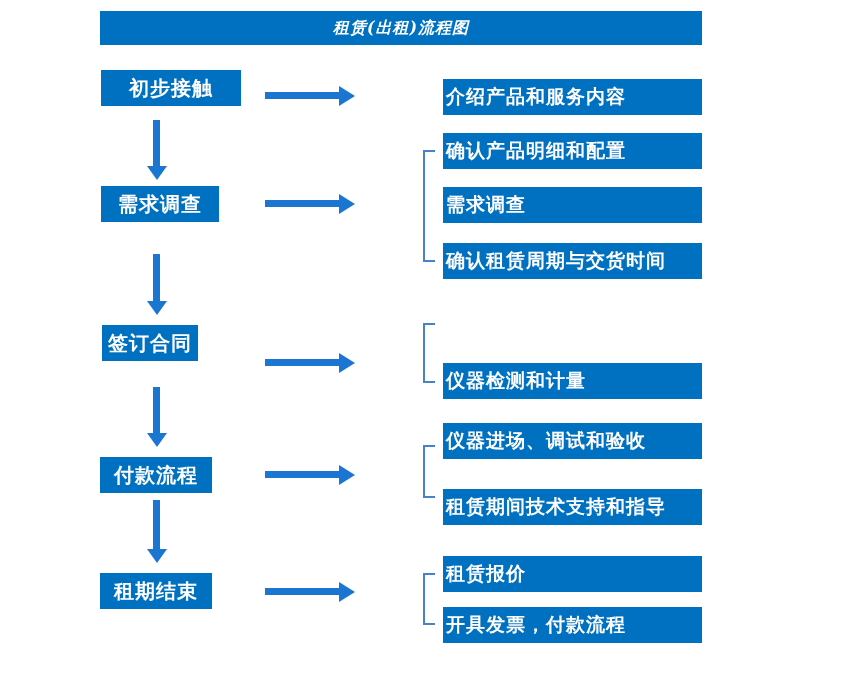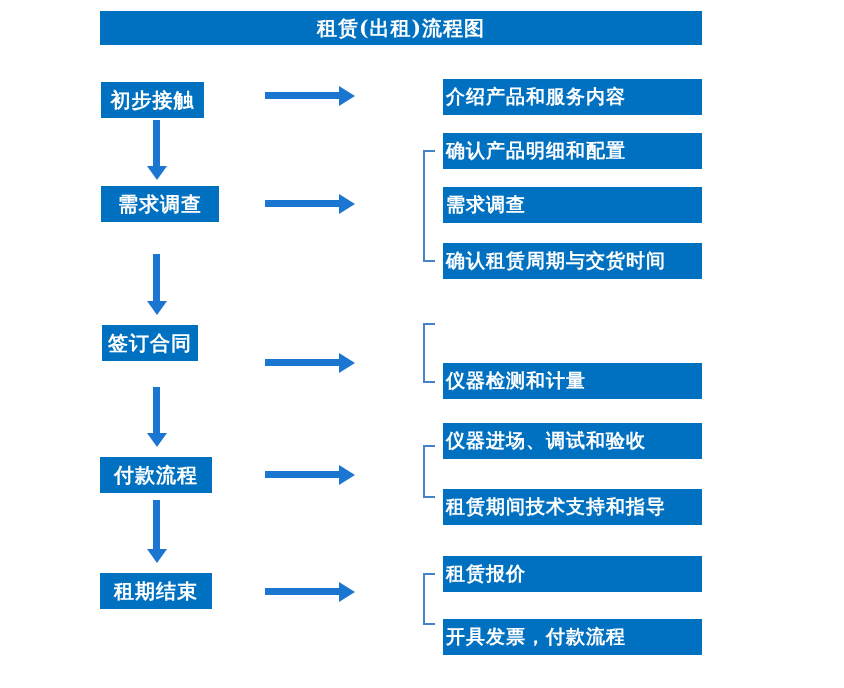--- a/index.html
+++ b/index.html
@@ -14,40 +14,40 @@
     width:844px;height:688px;
     font-family:"DejaVu Serif","Liberation Serif",serif;
   }
   .canvas{position:relative;width:844px;height:688px;background:var(--bg);overflow:hidden;}
 
   .box{
     position:absolute;background:var(--box);color:var(--txt);
     font-weight:bold;display:flex;align-items:center;
     box-sizing:border-box;letter-spacing:1px;
   }
-  .titlebar{left:100px;top:11px;width:602px;height:34px;justify-content:center;font-size:20px;}
+  .titlebar{left:100px;top:11px;width:602px;height:34px;justify-content:center;font-size:16px;font-style:italic;}
 
   .lbox{height:36px;justify-content:center;font-size:20px;}
-  #b1{left:101px;top:82px;width:103px;}
+  #b1{left:101px;top:70px;width:140px;}
   #b2{left:101px;top:186px;width:118px;}
   #b3{left:102px;top:325px;width:96px;}
   #b4{left:100px;top:457px;width:112px;}
   #b5{left:100px;top:573px;width:112px;}
 
   .rbox{left:443px;width:259px;height:36px;padding-left:3px;font-size:19px;}
   #r1{top:79px;}
   #r2{top:133px;}
   #r3{top:187px;}
   #r4{top:243px;}
   #r5{top:312px;}
   #r6{top:363px;}
   #r7{top:423px;}
   #r8{top:489px;}
   #r9{top:556px;}
-  #r10{top:607px;margin-top:12px;}
+  #r10{top:607px;}
 
   
   .ha{position:absolute;left:265px;width:74px;height:7px;background:var(--arrow);}
   .ha::after{
     content:"";position:absolute;right:-16px;top:-6px;
     border-left:16px solid var(--arrow);
     border-top:10px solid transparent;border-bottom:10px solid transparent;
   }
   #ha1{top:92px;}
   #ha2{top:200px;}

